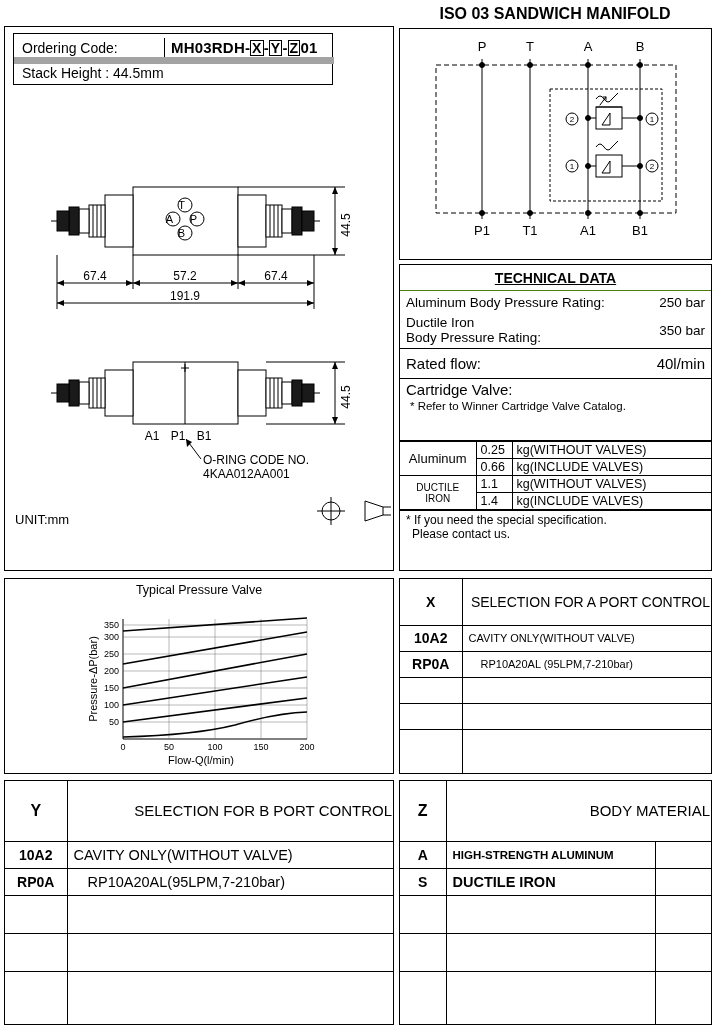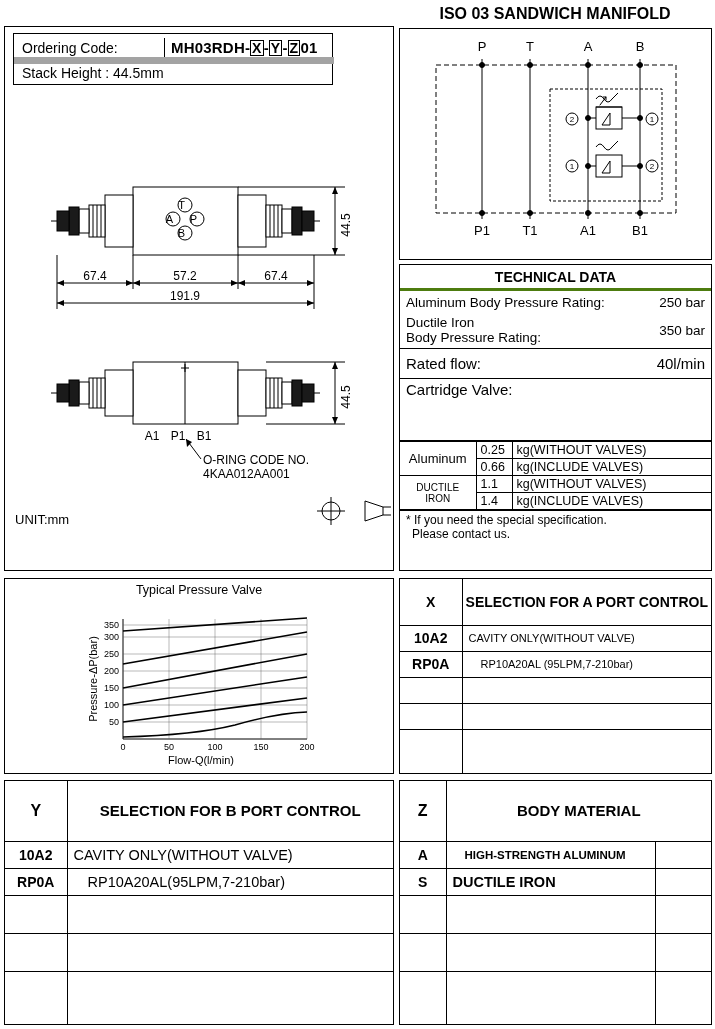--- a/index.html
+++ b/index.html
@@ -55,23 +55,23 @@
     text-align: center; font-size: 16px; font-weight: bold;
     display: flex; align-items: center; justify-content: center;
   }
 
   
   #schematic { left: 399px; top: 28px; width: 313px; height: 232px; }
 
   
   #techdata { left: 399px; top: 264px; width: 313px; height: 307px; }
   #techdata-title {
-    height: 26px; border-bottom: 3px solid #4d7c0f;
+    height: 26px; border-bottom: 1px solid #4d7c0f;
     display: flex; align-items: center; justify-content: center;
-    font-size: 14px; font-weight: bold;
+    font-size: 14px; font-weight: bold; text-decoration: underline;
   }
   .td-row { display: flex; align-items: center; font-size: 13.5px; padding: 0 6px; }
   .td-label { flex: 1; }
   .td-val { text-align: right; }
   #td-alu { height: 22px; }
   #td-ductile { height: 36px; border-bottom: 1px solid #000; }
   #td-flow { height: 30px; border-bottom: 1px solid #000; font-size: 15px; justify-content: space-between; }
   #td-cart { height: 62px; border-bottom: 1px solid #000; padding: 2px 6px; }
   #wt-table { border-bottom: 1px solid #000; }
   #wt-table table { border-collapse: collapse; width: 100%; }
@@ -92,21 +92,21 @@
   #zbox { left: 399px; top: 780px; width: 313px; height: 245px; }
 
   table.sel { border-collapse: collapse; width: 100%; height: 100%; }
   table.sel td { border: 1px solid #000; }
   table.sel td.edge-l { border-left: none; }
   table.sel td.edge-r { border-right: none; }
   table.sel td.edge-t { border-top: none; }
   table.sel td.edge-b { border-bottom: none; }
 
   .code-cell { text-align: center; font-weight: bold; font-size: 14px; }
-  .hdr-cell { text-align: center; font-weight: bold; font-size: 14px; }
+  .hdr-cell { text-align: right; font-weight: normal; font-size: 14px; }
 </style>
 </head>
 <body>
 
 <div class="page">
 
   <div id="title">ISO 03 SANDWICH MANIFOLD</div>
 
   <div class="box" id="left-top">
 
@@ -331,20 +331,21 @@
     </div>
 
     <div class="td-row" id="td-flow">
       <span class="td-label">Rated flow:</span>
       <span style="">40</span>
       <span>l/min</span>
     </div>
 
     <div id="td-cart">
       <div style="font-size:15px">Cartridge Valve:</div>
+      <div style="font-size:11.5px;padding-left:4px;margin-top:2px">* Refer to Winner Cartridge Valve Catalog.</div>
     </div>
 
     <div id="wt-table">
       <table>
         <tbody>
             <tr>
           <td class="first" rowspan="2" style="width:76px;text-align:center;font-size:13px">Aluminum</td>
           <td style="width:36px;font-size:12.5px">0.25</td>
           <td class="lastcol" style="font-size:12.5px">kg(WITHOUT VALVES)</td>
         </tr>
@@ -489,21 +490,21 @@
 
   <div class="box" id="zbox">
     <table class="sel">
       <tbody>
           <tr style="height:60px">
         <td class="edge-l edge-t code-cell" style="width:46px;font-size:16px">Z</td>
         <td class="edge-r edge-t hdr-cell" colspan="2" style="font-size:15px">BODY MATERIAL</td>
       </tr>
       <tr style="height:27px">
         <td class="edge-l code-cell">A</td>
-        <td style="font-size:11.5px;padding-left:18px;font-weight:bold">HIGH-STRENGTH ALUMINUM</td>
+        <td style="font-size:11.5px;padding-left:6px;font-weight:bold">HIGH-STRENGTH ALUMINUM</td>
         <td class="edge-r" style="width:56px"></td>
       </tr>
       <tr style="height:27px">
         <td class="edge-l code-cell">S</td>
         <td style="font-size:14.5px;padding-left:6px;font-weight:bold">DUCTILE IRON</td>
         <td class="edge-r"></td>
       </tr>
       <tr style="height:38px">
         <td class="edge-l"></td>
         <td></td>

